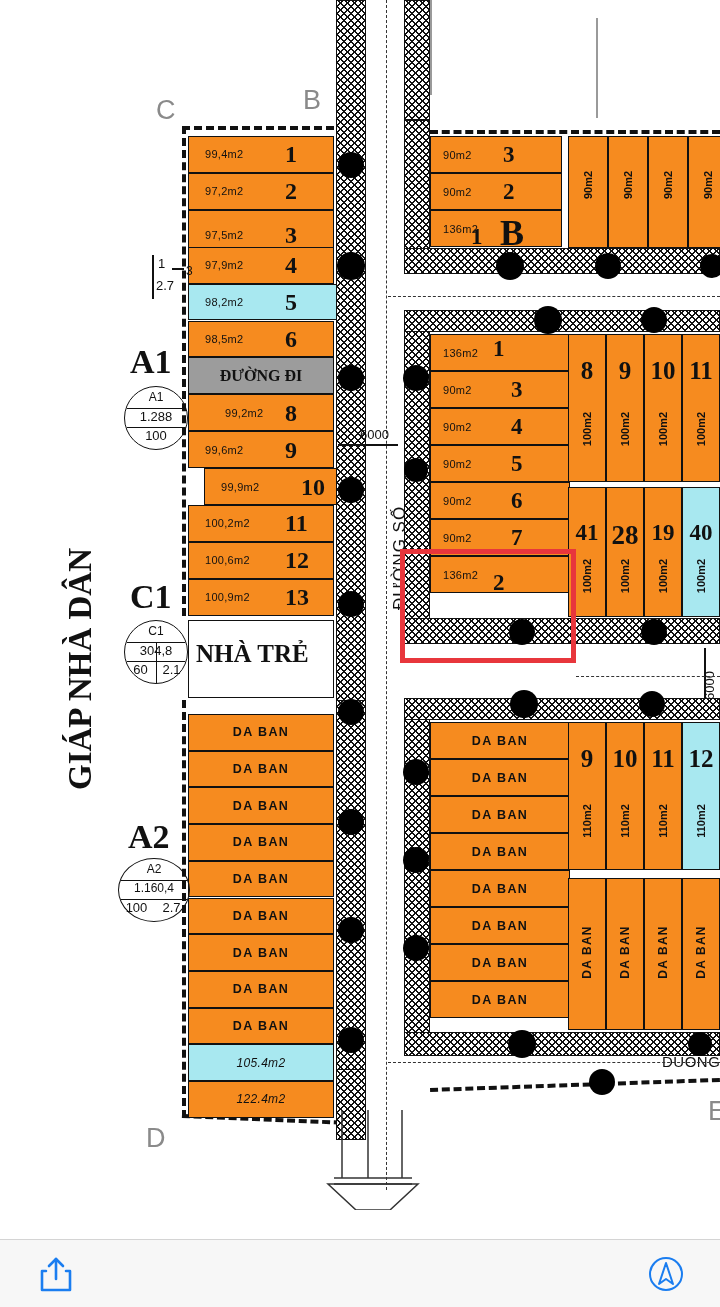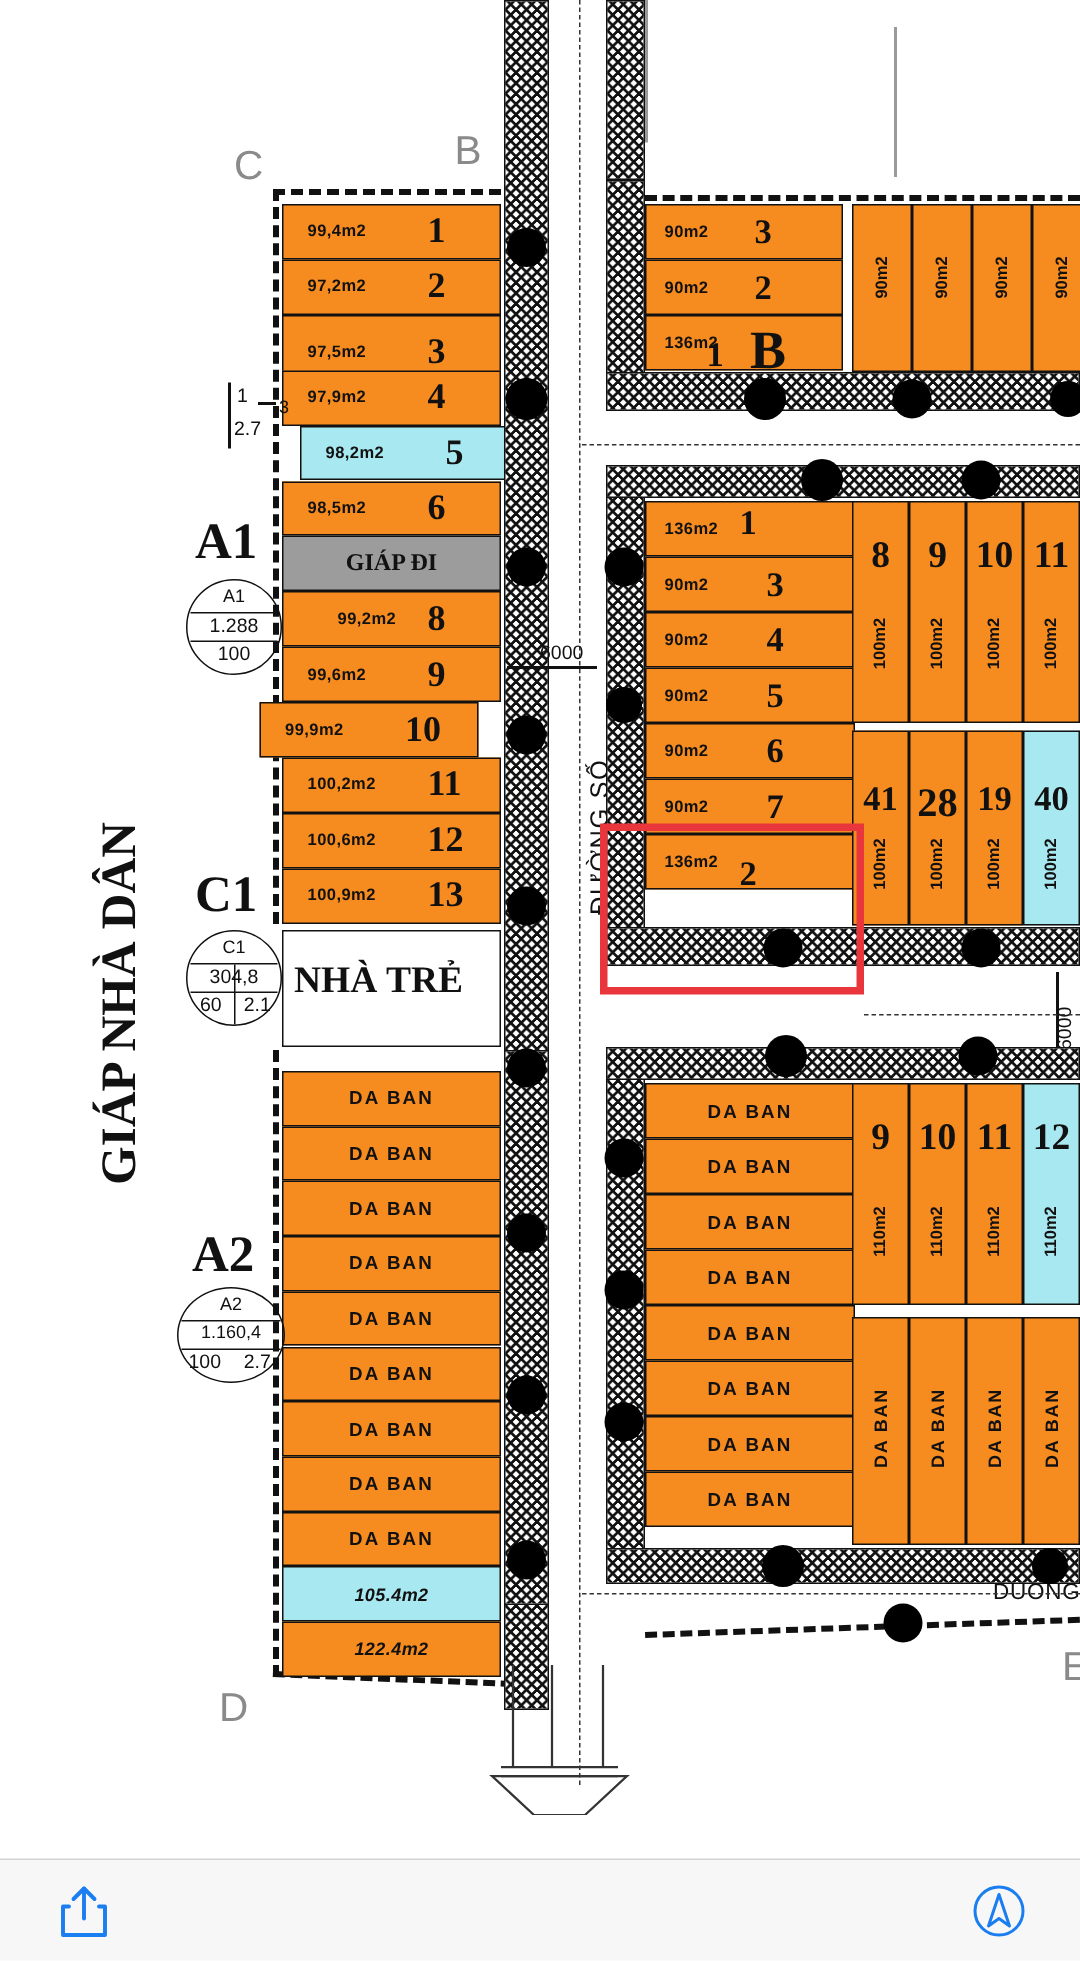--- a/index.html
+++ b/index.html
@@ -7,21 +7,21 @@
        font-family:"Liberation Sans",sans-serif;}
 
   #map{position:absolute;left:0;top:0;width:720px;height:1240px;background:#fff;overflow:hidden;}
 
   
   .abs{position:absolute;}
   .lot{position:absolute;background:#F68B1F;border:1px solid #111;box-sizing:border-box;
        display:flex;align-items:center;}
   .lot.cyan{background:#A8E8F0;}
   .lot.grey{background:#9C9C9C;}
-  .lot .area{font-size:11px;font-weight:700;color:#111;letter-spacing:.3px;}
+  .lot .area{font-size:11px;font-weight:400;color:#111;letter-spacing:.3px;}
   .lot .num{font-weight:700;color:#111;font-family:"Liberation Serif",serif;}
 
   
   .lotL{justify-content:flex-start;padding-left:16px;}
   .lotL .num{position:absolute;left:96px;font-size:24px;line-height:1;}
 
   
   .lotM{justify-content:flex-start;padding-left:12px;}
   .lotM .num{position:absolute;left:80px;font-size:23px;line-height:1;}
 
@@ -114,40 +114,40 @@
         <div class="num">2</div>
       </div>
       <div class="lot lotL" style="left: 188px; top: 209.8px; width: 146px; height: 51px;">
         <div class="area">97,5m2</div>
         <div class="num">3</div>
       </div>
       <div class="lot lotL" style="left: 188px; top: 246.7px; width: 146px; height: 36.9px;">
         <div class="area">97,9m2</div>
         <div class="num">4</div>
       </div>
-      <div class="lot lotL cyan" style="left: 200px; top: 283.6px; width: 162px; height: 36.9px;">
+      <div class="lot lotL cyan" style="left: 188px; top: 283.6px; width: 162px; height: 36.9px;">
         <div class="area">98,2m2</div>
         <div class="num">5</div>
       </div>
       <div class="lot lotL" style="left: 188px; top: 320.5px; width: 146px; height: 36.9px;">
         <div class="area">98,5m2</div>
         <div class="num">6</div>
       </div>
       <div class="lot lotL grey" style="left: 188px; top: 357.4px; width: 146px; height: 36.9px; padding-left: 0px;">
-        <div class="duongdi">GIÁP ĐI</div>
+        <div class="duongdi">ĐƯỜNG ĐI</div>
       </div>
       <div class="lot lotL" style="left: 188px; top: 394.3px; width: 146px; height: 36.9px; padding-left: 36px;">
         <div class="area">99,2m2</div>
         <div class="num">8</div>
       </div>
       <div class="lot lotL" style="left: 188px; top: 431.2px; width: 146px; height: 36.9px;">
         <div class="area">99,6m2</div>
         <div class="num">9</div>
       </div>
-      <div class="lot lotL" style="left: 173px; top: 468.1px; width: 146px; height: 36.9px;">
+      <div class="lot lotL" style="left: 204px; top: 468.1px; width: 146px; height: 36.9px;">
         <div class="area">99,9m2</div>
         <div class="num">10</div>
       </div>
       <div class="lot lotL" style="left: 188px; top: 505px; width: 146px; height: 36.9px;">
         <div class="area">100,2m2</div>
         <div class="num">11</div>
       </div>
       <div class="lot lotL" style="left: 188px; top: 541.9px; width: 146px; height: 36.9px;">
         <div class="area">100,6m2</div>
         <div class="num">12</div>

